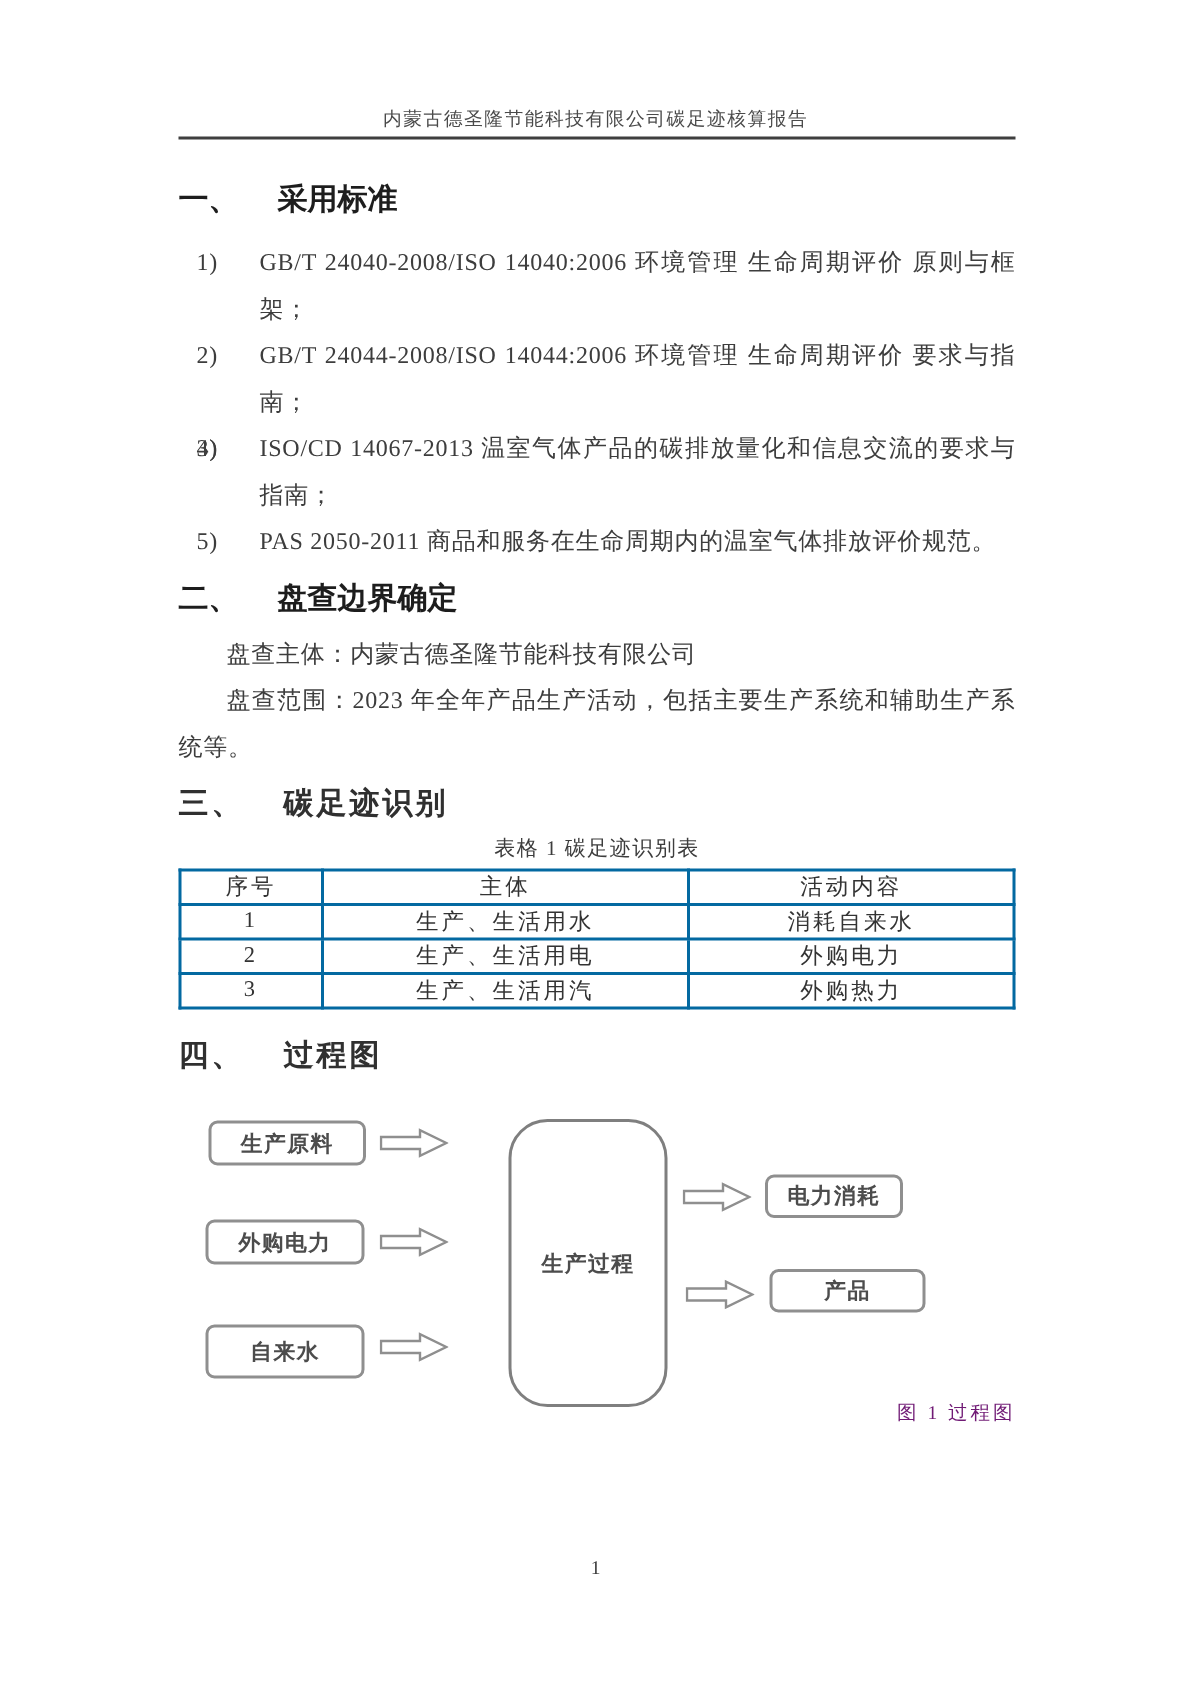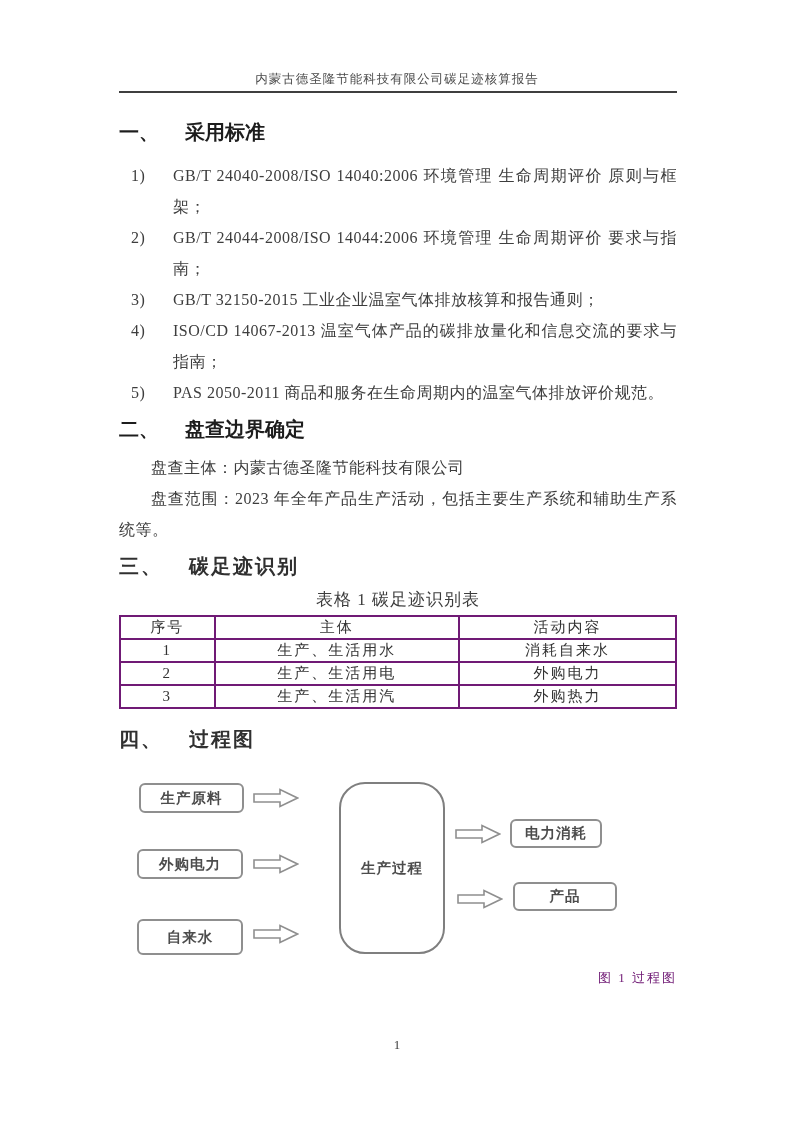--- a/index.html
+++ b/index.html
@@ -73,31 +73,31 @@
     letter-spacing: 0.5px;
   }
   .h2-block { margin-top: 10px; }
   .p-first { margin-top: 9px; }
 
   .h3-block { margin-top: 8px; }
 
   .table-caption {
     margin-top: 8px;
     text-align: center;
-    font-size: 17px;
+    font-size: 14px;
     color: #3d3d3d;
     letter-spacing: 1px;
   }
   table.id-table {
     width: 100%;
     margin-top: 4px;
     border-collapse: collapse;
   }
   table.id-table td, table.id-table th {
-    border: 2px solid #701a75;
+    border: 2px solid #0369a1;
     height: 23px;
     text-align: center;
     vertical-align: middle;
     font-size: 15px;
     font-weight: normal;
     letter-spacing: 2px;
     color: #333333;
     padding: 0 2px;
   }
   table.id-table .col-no  { width: 17%; }
@@ -167,21 +167,20 @@
       <li class="std-item">
         <span class="li-num">1)</span>
         <span>GB/T 24040-2008/ISO 14040:2006 环境管理 生命周期评价 原则与框架；</span>
       </li>
       <li class="std-item">
         <span class="li-num">2)</span>
         <span>GB/T 24044-2008/ISO 14044:2006 环境管理  生命周期评价 要求与指南；</span>
       </li>
       <li class="std-item">
         <span class="li-num">3)</span>
-        <span>GB/T 32150-2015 工业企业温室气体排放核算和报告通则；</span>
       </li>
       <li class="std-item">
         <span class="li-num">4)</span>
         <span>ISO/CD 14067-2013 温室气体产品的碳排放量化和信息交流的要求与指南；</span>
       </li>
       <li class="std-item">
         <span class="li-num">5)</span>
         <span>PAS 2050-2011 商品和服务在生命周期内的温室气体排放评价规范。</span>
       </li>
     </ul>
@@ -246,21 +245,21 @@
         <svg viewBox="0 0 46 20">
             <polygon points="1,6 27,6 27,1.5 44.5,10 27,18.5 27,14 1,14" fill="#ffffff" stroke="#8f8f8f" stroke-width="1.6"></polygon>
           </svg>
       </div>
       <div class="dg-arrow" style="left:134px; top:155px;">
         <svg viewBox="0 0 46 20">
             <polygon points="1,6 27,6 27,1.5 44.5,10 27,18.5 27,14 1,14" fill="#ffffff" stroke="#8f8f8f" stroke-width="1.6"></polygon>
           </svg>
       </div>
 
-      <div class="dg-box dg-process" style="left:220px; top:13px; width:106px; height:172px;">生产过程</div>
+      <div class="dg-box dg-process" style="left:220px; top:13px; width:106px; height:192px;">生产过程</div>
 
       <div class="dg-arrow" style="left:336px; top:55px;">
         <svg viewBox="0 0 46 20">
             <polygon points="1,6 27,6 27,1.5 44.5,10 27,18.5 27,14 1,14" fill="#ffffff" stroke="#8f8f8f" stroke-width="1.6"></polygon>
           </svg>
       </div>
       <div class="dg-arrow" style="left:338px; top:120px;">
         <svg viewBox="0 0 46 20">
             <polygon points="1,6 27,6 27,1.5 44.5,10 27,18.5 27,14 1,14" fill="#ffffff" stroke="#8f8f8f" stroke-width="1.6"></polygon>
           </svg>

